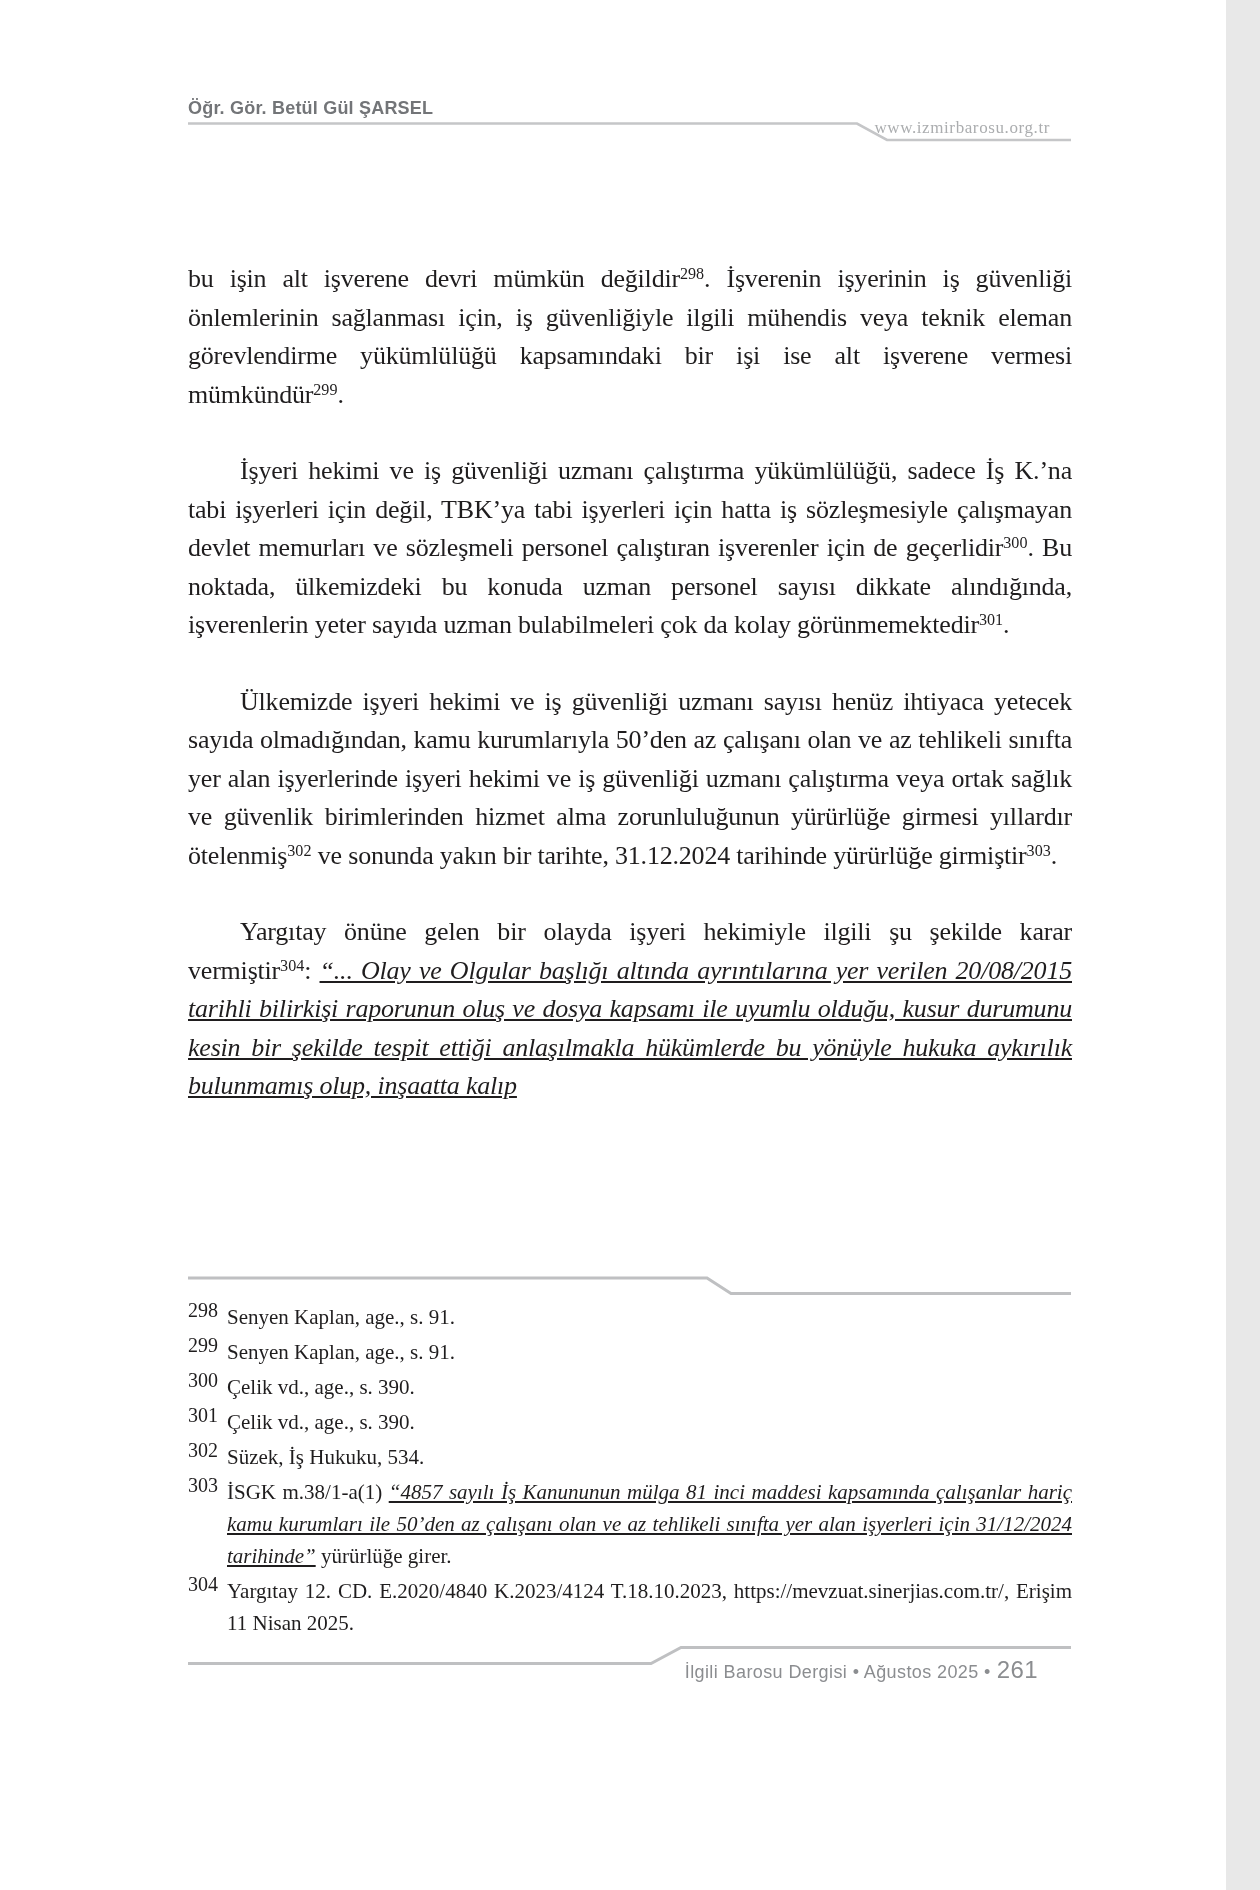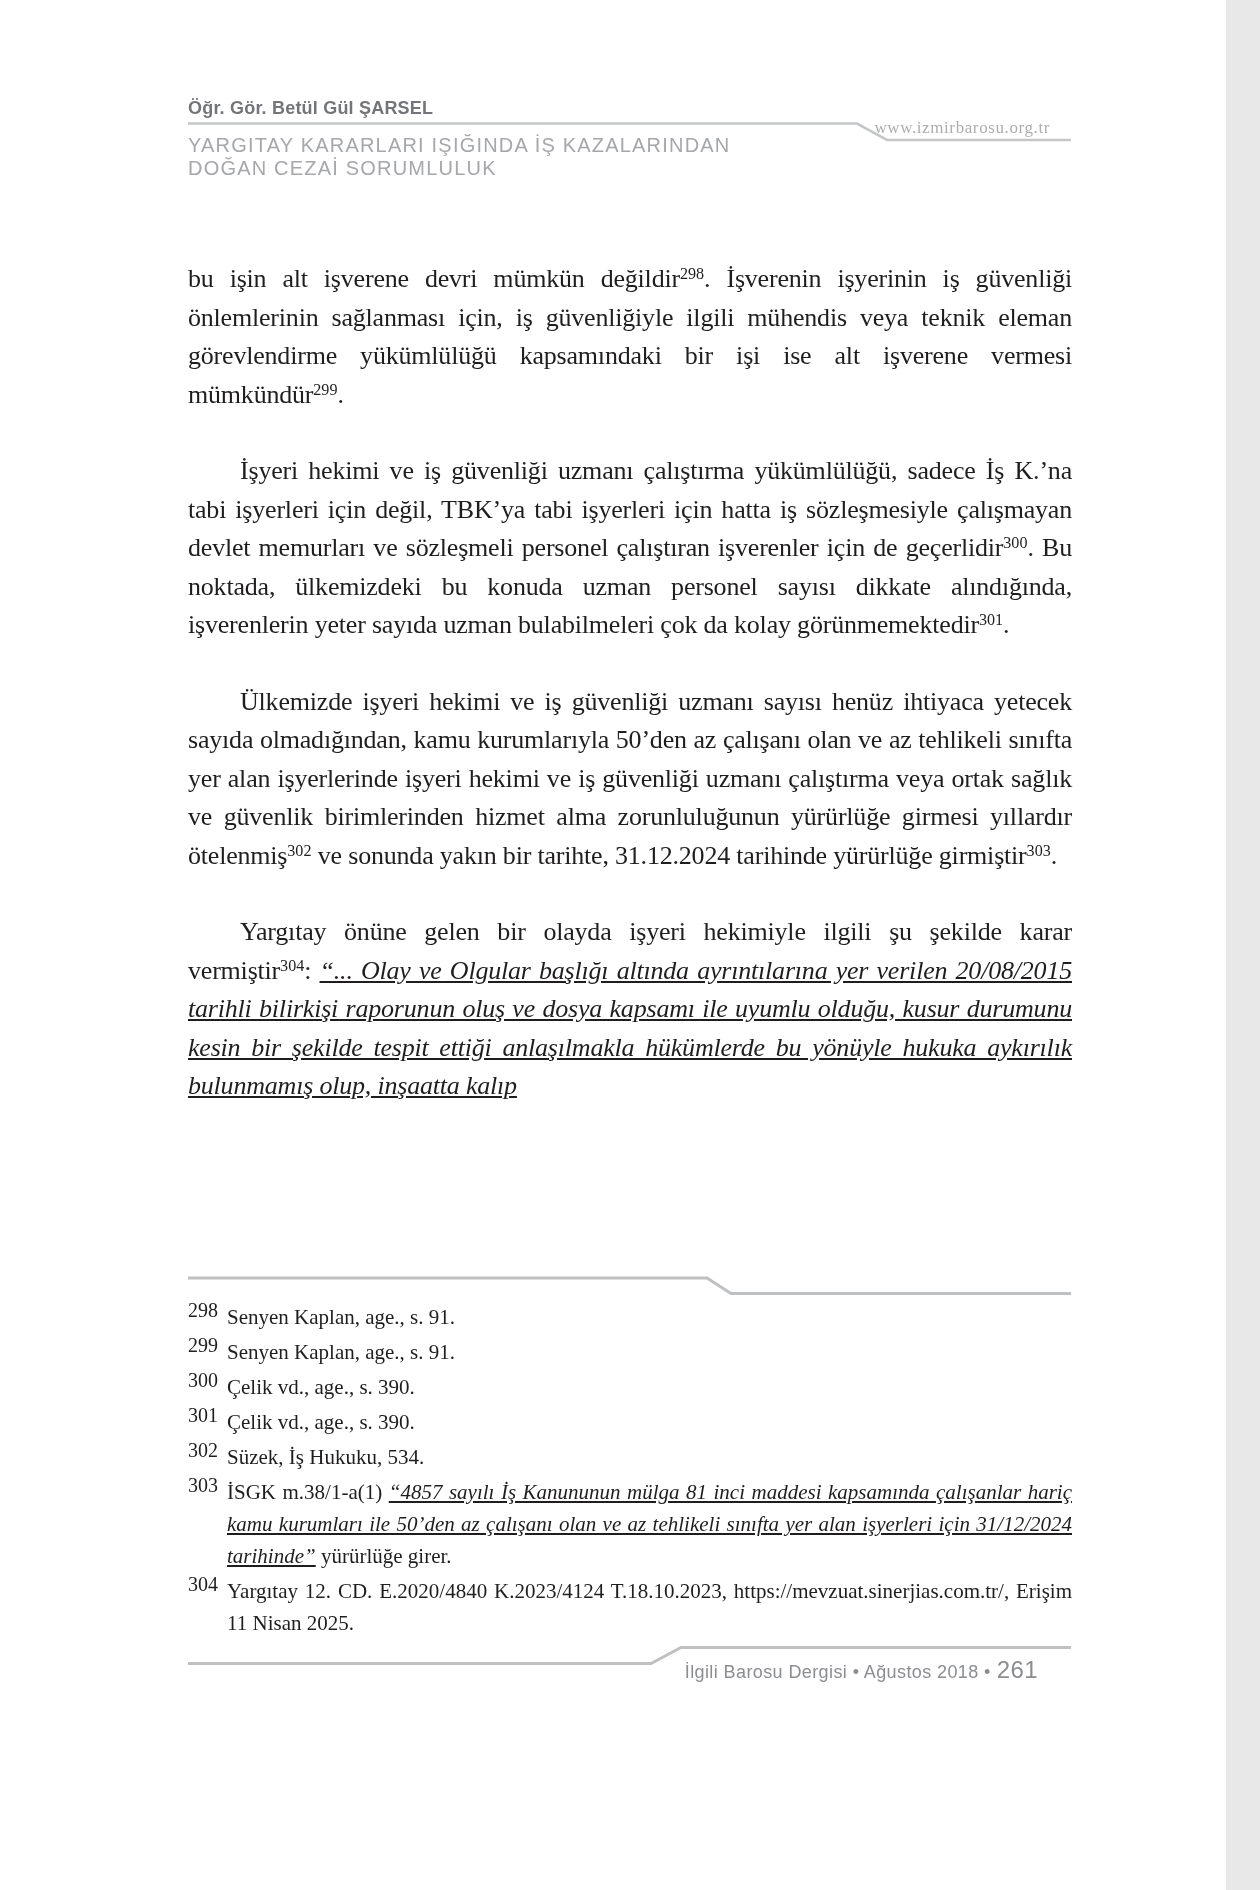--- a/index.html
+++ b/index.html
@@ -69,41 +69,37 @@
 <div id="page">
 
   <svg class="rule-svg" viewBox="0 0 1260 1890" aria-hidden="true">
     <polyline points="188,123.5 857,123.5 887,140 1071,140" fill="none" stroke="#c5c6c8" stroke-width="2.6"></polyline>
     <polyline points="188,1278 707,1278 731,1293.5 1071,1293.5" fill="none" stroke="#bfc0c2" stroke-width="3"></polyline>
     <polyline points="188,1663.5 651,1663.5 681,1647.5 1071,1647.5" fill="none" stroke="#bfc0c2" stroke-width="3"></polyline>
   </svg>
 
   <div class="hdr-author">Öğr. Gör. Betül Gül ŞARSEL</div>
   <div class="hdr-site">www.izmirbarosu.org.tr</div>
-  <div class="hdr-title">
-    <div>YARGITAY KARARLARI IŞIĞINDA İŞ KAZALARINDAN</div>
-    <div>DOĞAN CEZAİ SORUMLULUK</div>
-  </div>
 
   <div class="bodytext">
     <p class="para no-indent"><span>bu işin alt işverene devri mümkün değildir</span><sup>298</sup><span>. İşverenin işyerinin iş güvenliği önlemlerinin sağlanması için, iş güvenliğiyle ilgili mühendis veya teknik eleman görevlendirme yükümlülüğü kapsamındaki bir işi ise alt işverene vermesi mümkündür</span><sup>299</sup><span>.</span></p>
     <p class="para"><span>İşyeri hekimi ve iş güvenliği uzmanı çalıştırma yükümlülüğü, sadece İş K.’na tabi işyerleri için değil, TBK’ya tabi işyerleri için hatta iş sözleşmesiyle çalışmayan devlet memurları ve sözleşmeli personel çalıştıran işverenler için de geçerlidir</span><sup>300</sup><span>. Bu noktada, ülkemizdeki bu konuda uzman personel sayısı dikkate alındığında, işverenlerin yeter sayıda uzman bulabilmeleri çok da kolay görünmemektedir</span><sup>301</sup><span>.</span></p>
     <p class="para"><span>Ülkemizde işyeri hekimi ve iş güvenliği uzmanı sayısı henüz ihtiyaca yetecek sayıda olmadığından, kamu kurumlarıyla 50’den az çalışanı olan ve az tehlikeli sınıfta yer alan işyerlerinde işyeri hekimi ve iş güvenliği uzmanı çalıştırma veya ortak sağlık ve güvenlik birimlerinden hizmet alma zorunluluğunun yürürlüğe girmesi yıllardır ötelenmiş</span><sup>302</sup><span> ve sonunda yakın bir tarihte, 31.12.2024 tarihinde yürürlüğe girmiştir</span><sup>303</sup><span>.</span></p>
     <p class="para"><span>Yargıtay önüne gelen bir olayda işyeri hekimiyle ilgili şu şekilde karar vermiştir</span><sup>304</sup><span>: </span><span class="it">“... Olay ve Olgular başlığı altında ayrıntılarına yer verilen 20/08/2015 tarihli bilirkişi raporunun oluş ve dosya kapsamı ile uyumlu olduğu, kusur durumunu kesin bir şekilde tespit ettiği anlaşılmakla hükümlerde bu yönüyle hukuka aykırılık bulunmamış olup, inşaatta kalıp</span></p>
   </div>
 
   <div class="footnotes">
       <div class="footnote"><span class="fn-num">298</span><span><span>Senyen Kaplan, age., s. 91.</span></span></div>
       <div class="footnote"><span class="fn-num">299</span><span><span>Senyen Kaplan, age., s. 91.</span></span></div>
       <div class="footnote"><span class="fn-num">300</span><span><span>Çelik vd., age., s. 390.</span></span></div>
       <div class="footnote"><span class="fn-num">301</span><span><span>Çelik vd., age., s. 390.</span></span></div>
       <div class="footnote"><span class="fn-num">302</span><span><span>Süzek, İş Hukuku, 534.</span></span></div>
       <div class="footnote"><span class="fn-num">303</span><span><span>İSGK m.38/1-a(1) </span><span class="it">“4857 sayılı İş Kanununun mülga 81 inci maddesi kapsamında çalışanlar hariç kamu kurumları ile 50’den az çalışanı olan ve az tehlikeli sınıfta yer alan işyerleri için 31/12/2024 tarihinde”</span><span> yürürlüğe girer.</span></span></div>
       <div class="footnote"><span class="fn-num">304</span><span><span>Yargıtay 12. CD. E.2020/4840 K.2023/4124 T.18.10.2023, https://mevzuat.sinerjias.com.tr/, Erişim 11 Nisan 2025.</span></span></div>
     </div>
 
   <div class="footer-text"><span>İlgili Barosu Dergisi</span>
     <span>•</span>
-    <span>Ağustos 2018</span>
+    <span>Ağustos 2025</span>
     <span>•</span><span class="page-num">261</span>
   </div>
 
 </div>
 
 </body></html>

